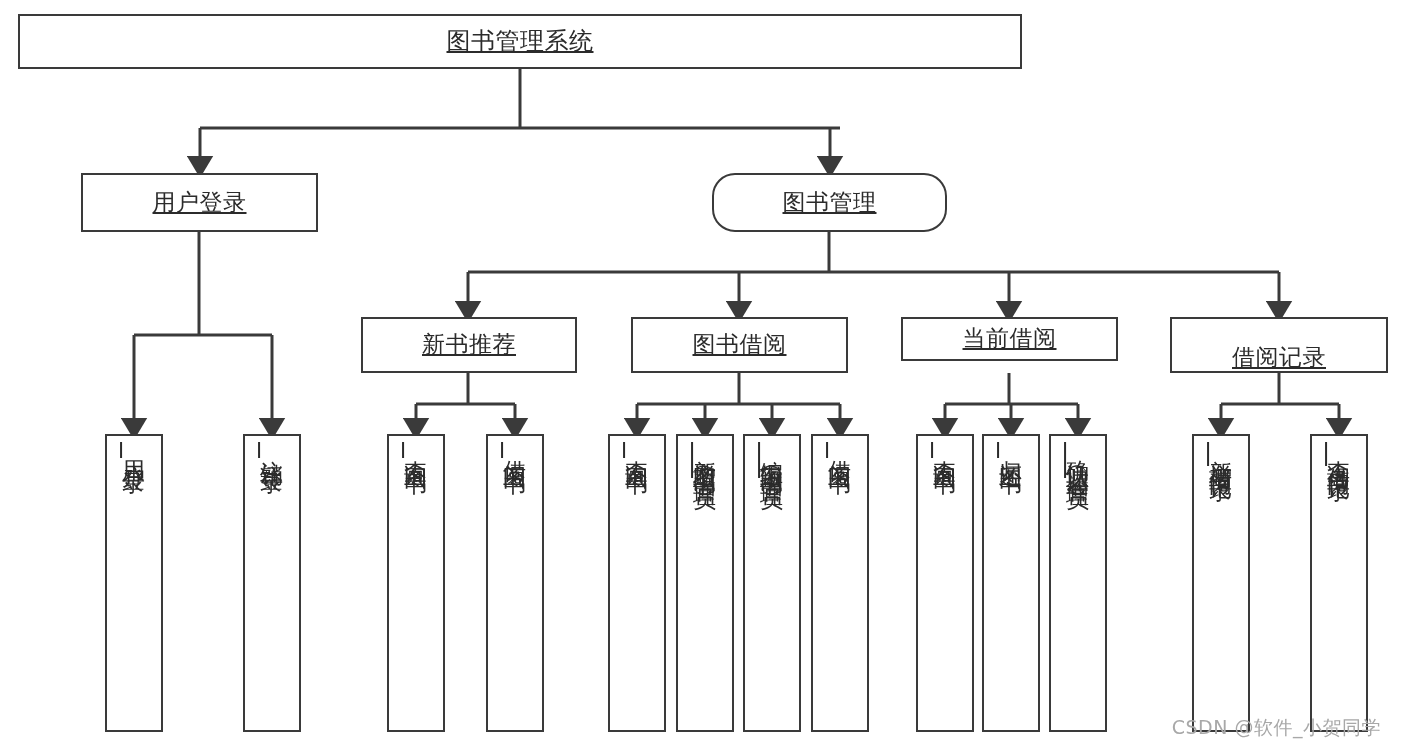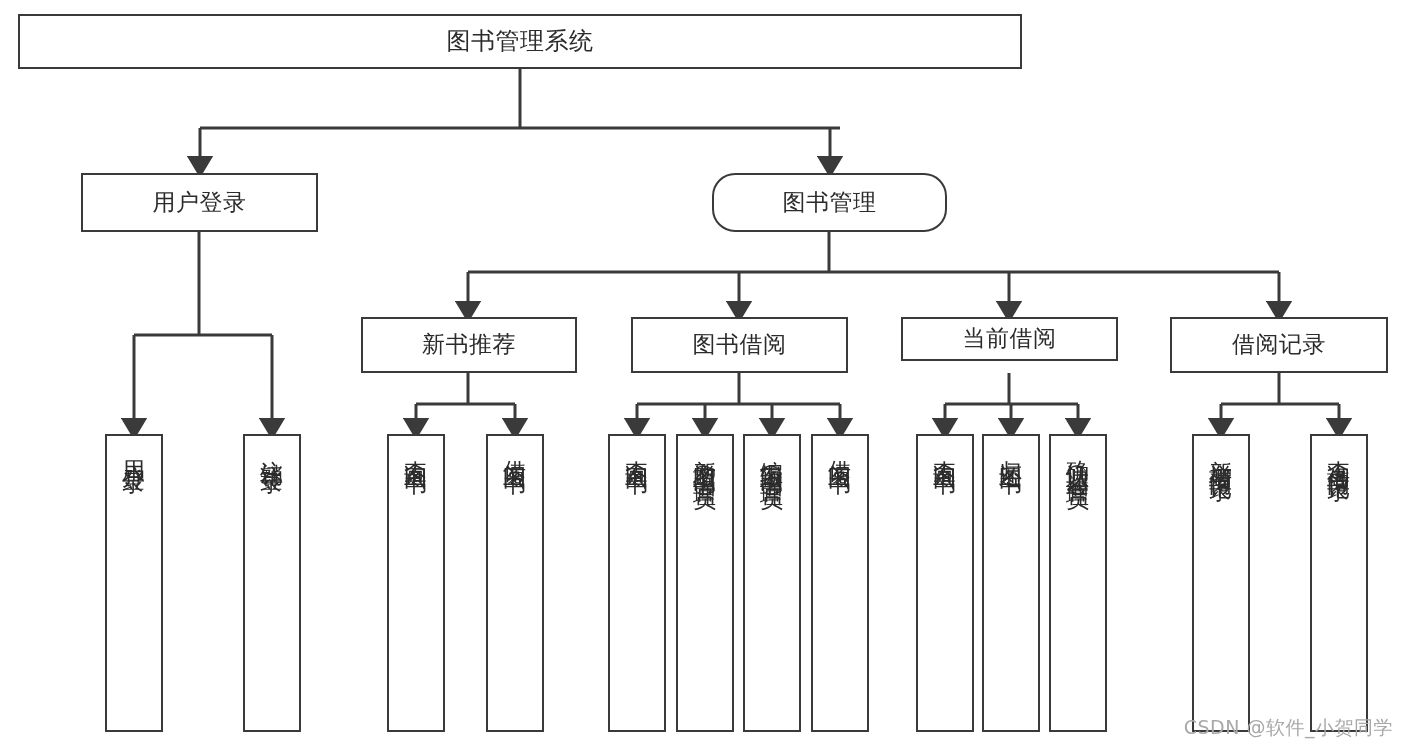--- a/index.html
+++ b/index.html
@@ -28,20 +28,21 @@
   }
   .node {
     position: absolute;
     box-sizing: border-box;
     background: #ffffff;
     border: 2px solid #0f766e;
     display: flex;
     align-items: center;
     justify-content: center;
     color: #2b2b2b;
+    text-decoration: underline;
   }
   .node-label {
     display: block;
     text-align: center;
     line-height: 1.18;
     white-space: nowrap;
     color: #2b2b2b;
   }
   
   .node.horizontal .node-label {
@@ -60,21 +61,21 @@
   .node.leaf .node-label {
     writing-mode: vertical-rl;
     text-orientation: upright;
     font-size: 23px;
     line-height: 1.05;
     letter-spacing: 4px;
     white-space: nowrap;
   }
   #watermark {
     position: absolute;
-    right: 12px;
+    right: 24px;
     bottom: 6px;
     font-size: 19px;
     color: #a8a8a8;
     white-space: nowrap;
     letter-spacing: 0.5px;
   }
 </style>
 </head>
 <body>
 
@@ -144,21 +145,21 @@
 
   <div class="node horizontal" style="left: 361px; top: 317px; width: 216px; height: 56px; border-color: rgb(58, 58, 58); background: rgb(255, 255, 255); color: rgb(43, 43, 43);">
     <span class="node-label">新书推荐</span>
   </div>
   <div class="node horizontal" style="left: 631px; top: 317px; width: 217px; height: 56px; border-color: rgb(58, 58, 58); background: rgb(255, 255, 255); color: rgb(43, 43, 43);">
     <span class="node-label">图书借阅</span>
   </div>
   <div class="node horizontal" style="left: 901px; top: 317px; width: 217px; height: 44px; border-color: rgb(58, 58, 58); background: rgb(255, 255, 255); color: rgb(43, 43, 43);">
     <span class="node-label">当前借阅</span>
   </div>
-  <div class="node horizontal" style="left: 1170px; top: 317px; width: 218px; height: 56px; border-color: rgb(58, 58, 58); background: rgb(255, 255, 255); color: rgb(43, 43, 43);">
+  <div class="node horizontal" style="left: 1170px; top: 317px; width: 218px; height: 56px; border-color: rgb(58, 58, 58); background: rgb(255, 255, 255); color: rgb(43, 43, 43); align-items: flex-end;">
     <span class="node-label">借阅记录</span>
   </div>
 
   <div class="node leaf" style="left: 105px; top: 434px; width: 58px; height: 298px; border-color: rgb(58, 58, 58); background: rgb(255, 255, 255); color: rgb(43, 43, 43);">
     <span class="node-label">用户登录</span>
   </div>
   <div class="node leaf" style="left: 243px; top: 434px; width: 58px; height: 298px; border-color: rgb(58, 58, 58); background: rgb(255, 255, 255); color: rgb(43, 43, 43);">
     <span class="node-label">注销登录</span>
   </div>
   <div class="node leaf" style="left: 387px; top: 434px; width: 58px; height: 298px; border-color: rgb(58, 58, 58); background: rgb(255, 255, 255); color: rgb(43, 43, 43);">

